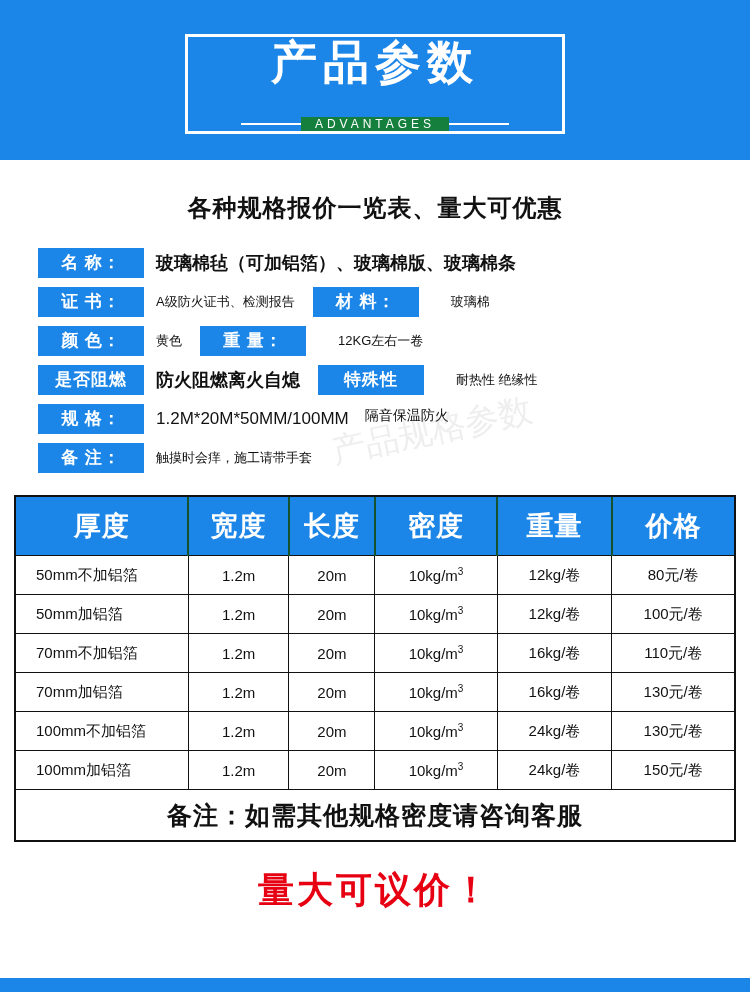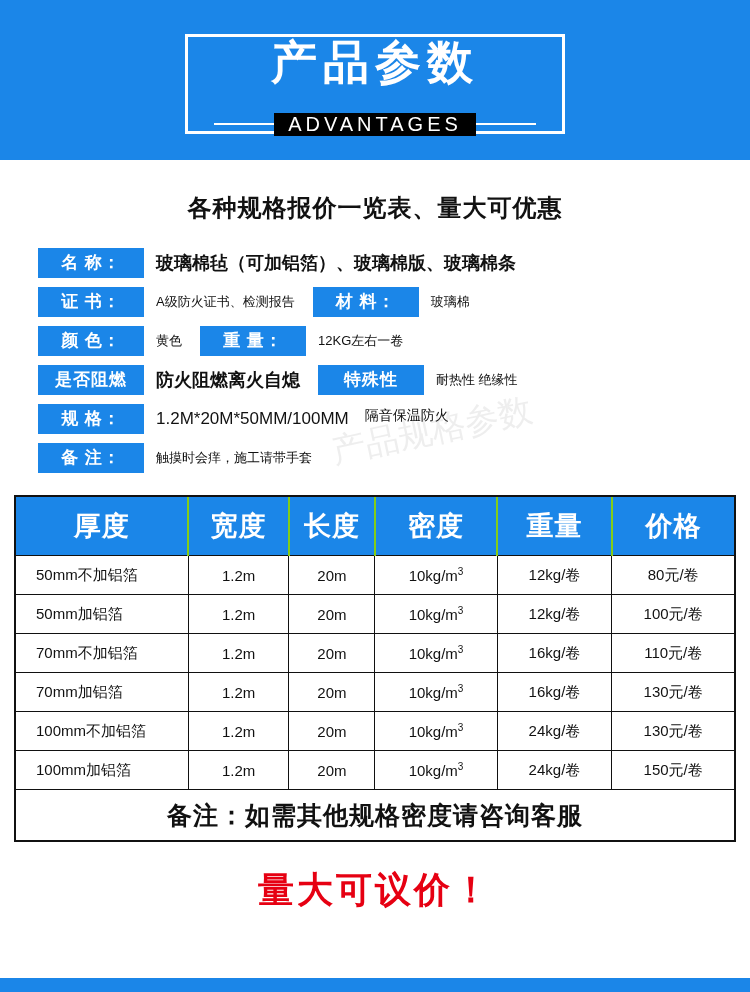--- a/index.html
+++ b/index.html
@@ -55,24 +55,24 @@
     justify-content: center;
   }
   .banner-sub-line {
     height: 2px;
     background: #ffffff;
     width: 60px;
     flex: none;
   }
   .banner-sub {
     color: #ffffff;
-    font-size: 20px;
+    font-size: 12px;
     letter-spacing: 4px;
     padding: 0 14px;
-    background: #000000;
+    background: #15803d;
   }
 
   
   .headline {
     text-align: center;
     font-size: 24px;
     font-weight: bold;
     color: #111111;
     margin-top: 32px;
     letter-spacing: 1px;
@@ -107,21 +107,21 @@
   .val {
     font-size: 17px;
     color: #111111;
     line-height: 30px;
     padding-left: 12px;
     white-space: nowrap;
   }
   .val.small { font-size: 13px; }
   .val.bold { font-weight: bold; font-size: 18px; }
   .col-left { display: flex; align-items: flex-start; }
-  .col-right { display: flex; align-items: flex-start; margin-left: 18px; }
+  .col-right { display: flex; align-items: flex-start; margin-left: 18px; gap: 20px; }
 
   .spec-line-extra {
     font-size: 14px;
     color: #111111;
     line-height: 22px;
     margin-left: 16px;
   }
 
   
   .watermark {
@@ -145,21 +145,21 @@
     width: 100%;
     border-collapse: collapse;
     table-layout: fixed;
   }
   table.price th {
     background: #1b86e8;
     color: #ffffff;
     font-size: 27px;
     font-weight: bold;
     height: 56px;
-    border-right: 2px solid #84cc16;
+    border-right: 2px solid #14532d;
     letter-spacing: 1px;
   }
   table.price th:last-child { border-right: none; }
   table.price td {
     border-top: 1.5px solid #111111;
     border-right: 1.5px solid #111111;
     height: 36px;
     text-align: center;
     font-size: 15px;
     color: #111111;

